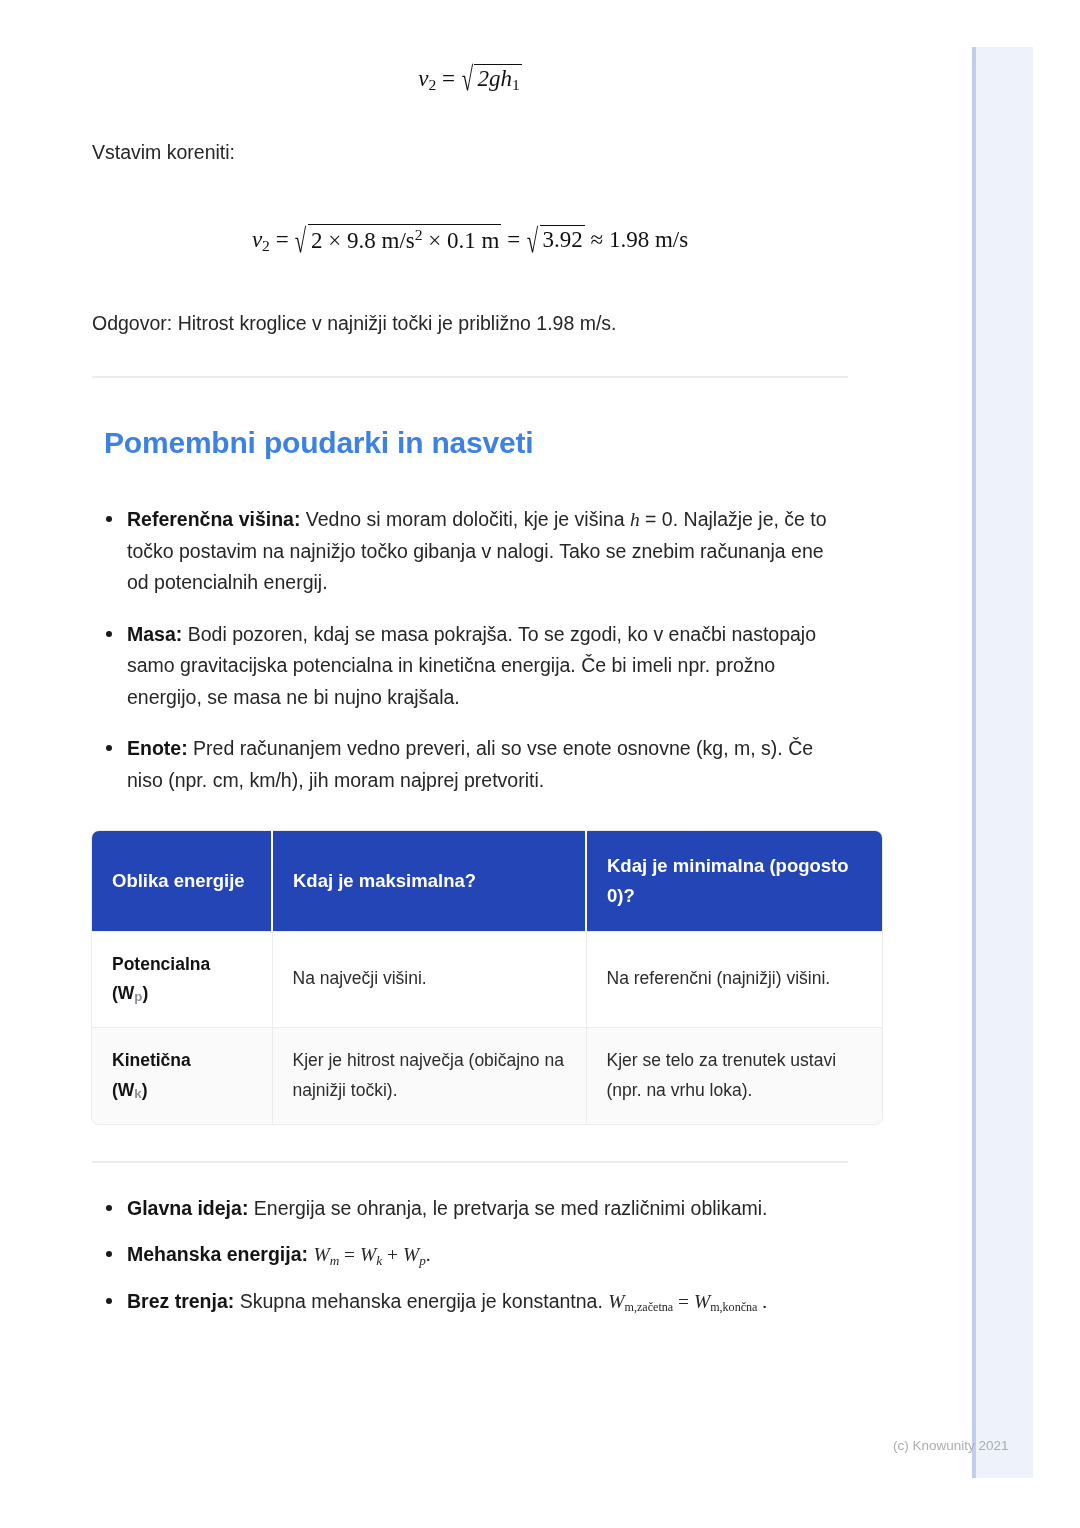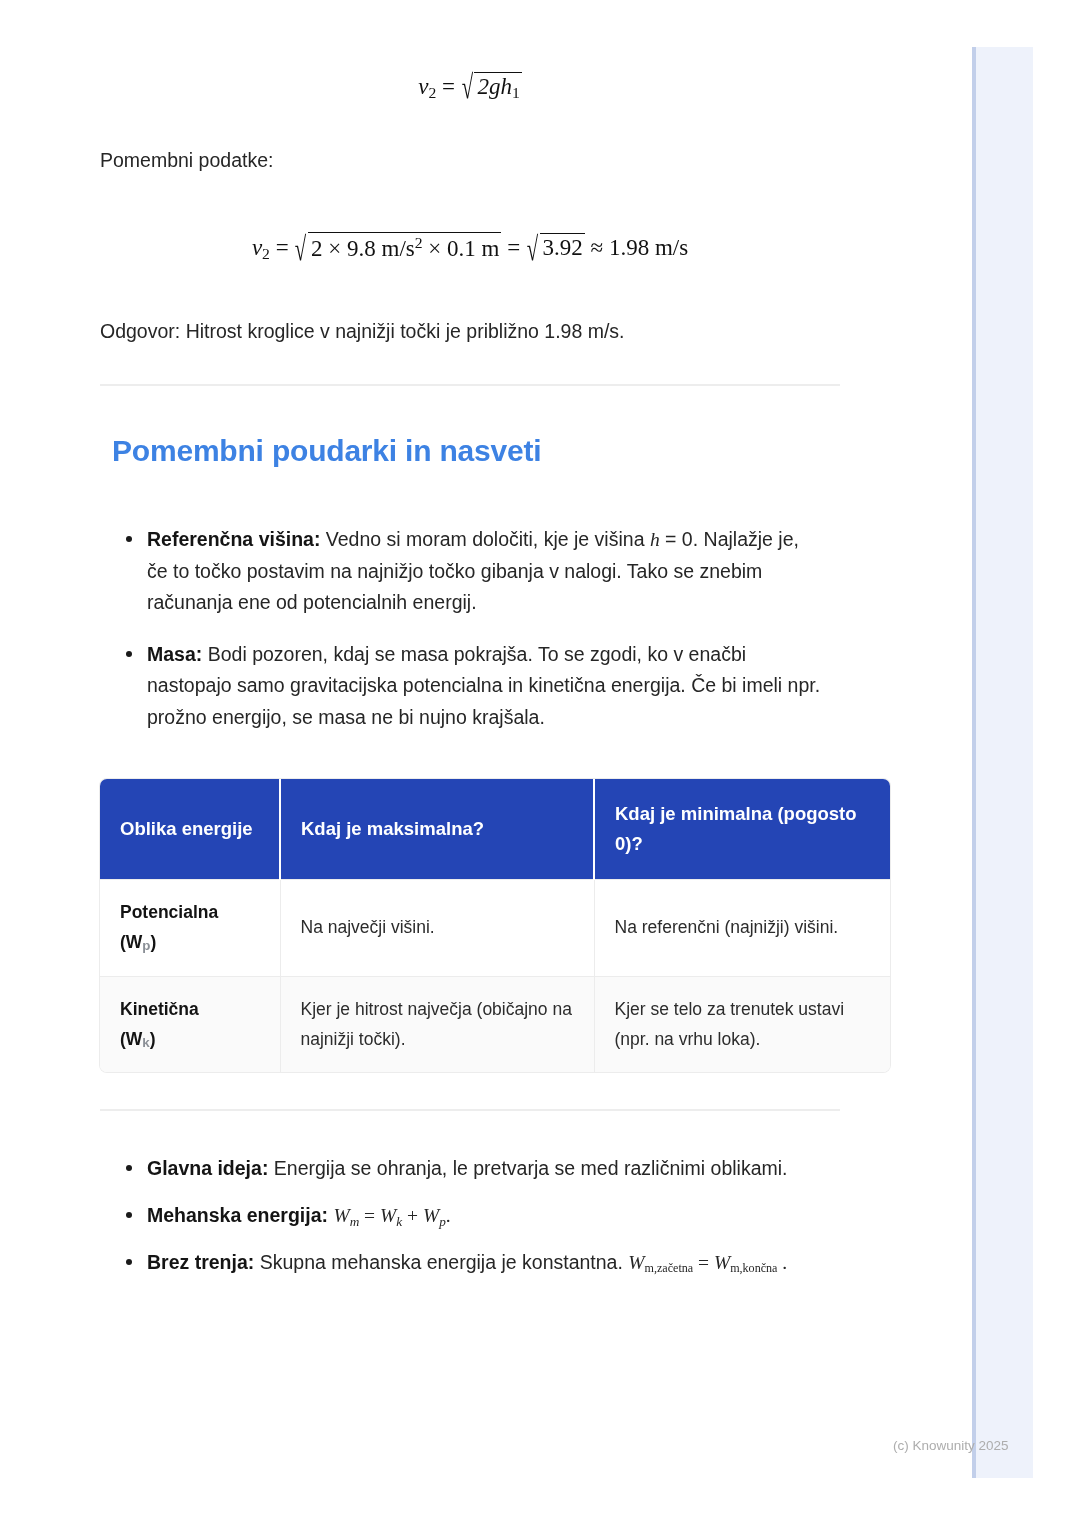--- a/index.html
+++ b/index.html
@@ -22,21 +22,21 @@
     width: 61px;
     height: 1431px;
     background: #eef2fb;
     border-left: 4px solid #c2cfea;
   }
 
   #page {
     position: absolute;
     left: 0; top: 0;
     width: 940px;
-    padding: 8px;
+    padding: 0;
   }
 
   .content { padding: 0 92px; }
 
   
   .math-display {
     text-align: center;
     font-family: "Liberation Serif", serif;
     color: #111;
     margin: 0;
@@ -93,21 +93,21 @@
     font-size: 30px;
     font-weight: bold;
     color: #3d82e3;
     margin: 12px;
     letter-spacing: -0.2px;
   }
 
   
   ul.bullets {
     list-style: none;
-    margin: 16px;
+    margin: 4px;
     padding: 0;
   }
   ul.bullets > li {
     position: relative;
     padding-left: 31px;
     font-size: 19.5px;
     line-height: 1.62;
     color: #262626;
     margin-bottom: 20px;
   }
@@ -187,21 +187,21 @@
 
     <div class="math-display eq1">
       <span class="math-inline">
         <span class="mi">v</span><sub class="msub-n">2</sub>
         <span class="mo">=</span>
         <span class="sqrt"><span class="radical">√</span><span class="radicand"><span class="mi">2gh</span><sub class="msub-n">1</sub></span></span>
       </span>
     </div>
 
     <div style="padding-top:43px;">
-      <p class="para">Pomembni podatke:</p>
+      <p class="para">Vstavim koreniti:</p>
     </div>
 
     <div class="math-display eq2" style="padding-top:56px;">
       <span class="math-inline">
         <span class="mi">v</span><sub class="msub-n">2</sub>
         <span class="mo">=</span>
         <span class="sqrt"><span class="radical">√</span><span class="radicand"><span class="munit">2 × 9.8 m/s</span><sup class="msup">2</sup>&nbsp;<span class="munit">× 0.1 m</span></span></span>
         <span class="mo">=</span>
         <span class="sqrt"><span class="radical">√</span><span class="radicand"><span class="mn">3.92</span></span></span>
         <span class="mo">≈</span>
@@ -225,20 +225,23 @@
       <ul class="bullets">
 
         <li>
           <b>Referenčna višina:</b><span> Vedno si moram določiti, kje je višina </span><span class="math-inline mi">h</span><span> = 0</span><span>. Najlažje je, če to točko postavim na najnižjo točko gibanja v nalogi. Tako se znebim računanja ene od potencialnih energij.</span>
         </li>
 
         <li>
           <b>Masa:</b><span> Bodi pozoren, kdaj se masa pokrajša. To se zgodi, ko v enačbi nastopajo samo gravitacijska potencialna in kinetična energija. Če bi imeli npr. prožno energijo, se masa ne bi nujno krajšala.</span>
         </li>
 
+        <li>
+          <b>Enote:</b><span> Pred računanjem vedno preveri, ali so vse enote osnovne (kg, m, s). Če niso (npr. cm, km/h), jih moram najprej pretvoriti.</span>
+        </li>
 
 
       </ul>
     </div>
 
     <div style="padding-top:30px;">
       <table class="energy-table">
         <thead>
           <tr>
             <th style="width:180px;">Oblika energije</th>
@@ -286,13 +289,13 @@
         <li>
           <b>Brez trenja:</b><span> Skupna mehanska energija je konstantna. </span><span class="math-inline"><span class="mi">W</span><sub class="msub-n" style="font-size:0.62em;">m,začetna</sub> <span class="mo">=</span> <span class="mi">W</span><sub class="msub-n" style="font-size:0.62em;">m,končna</sub> <span class="mo">.</span></span>
         </li>
 
       </ul>
     </div>
 
   </div>
 </div>
 
-<div id="watermark">(c) Knowunity 2025</div>
+<div id="watermark">(c) Knowunity 2021</div>
 
 </body></html>

